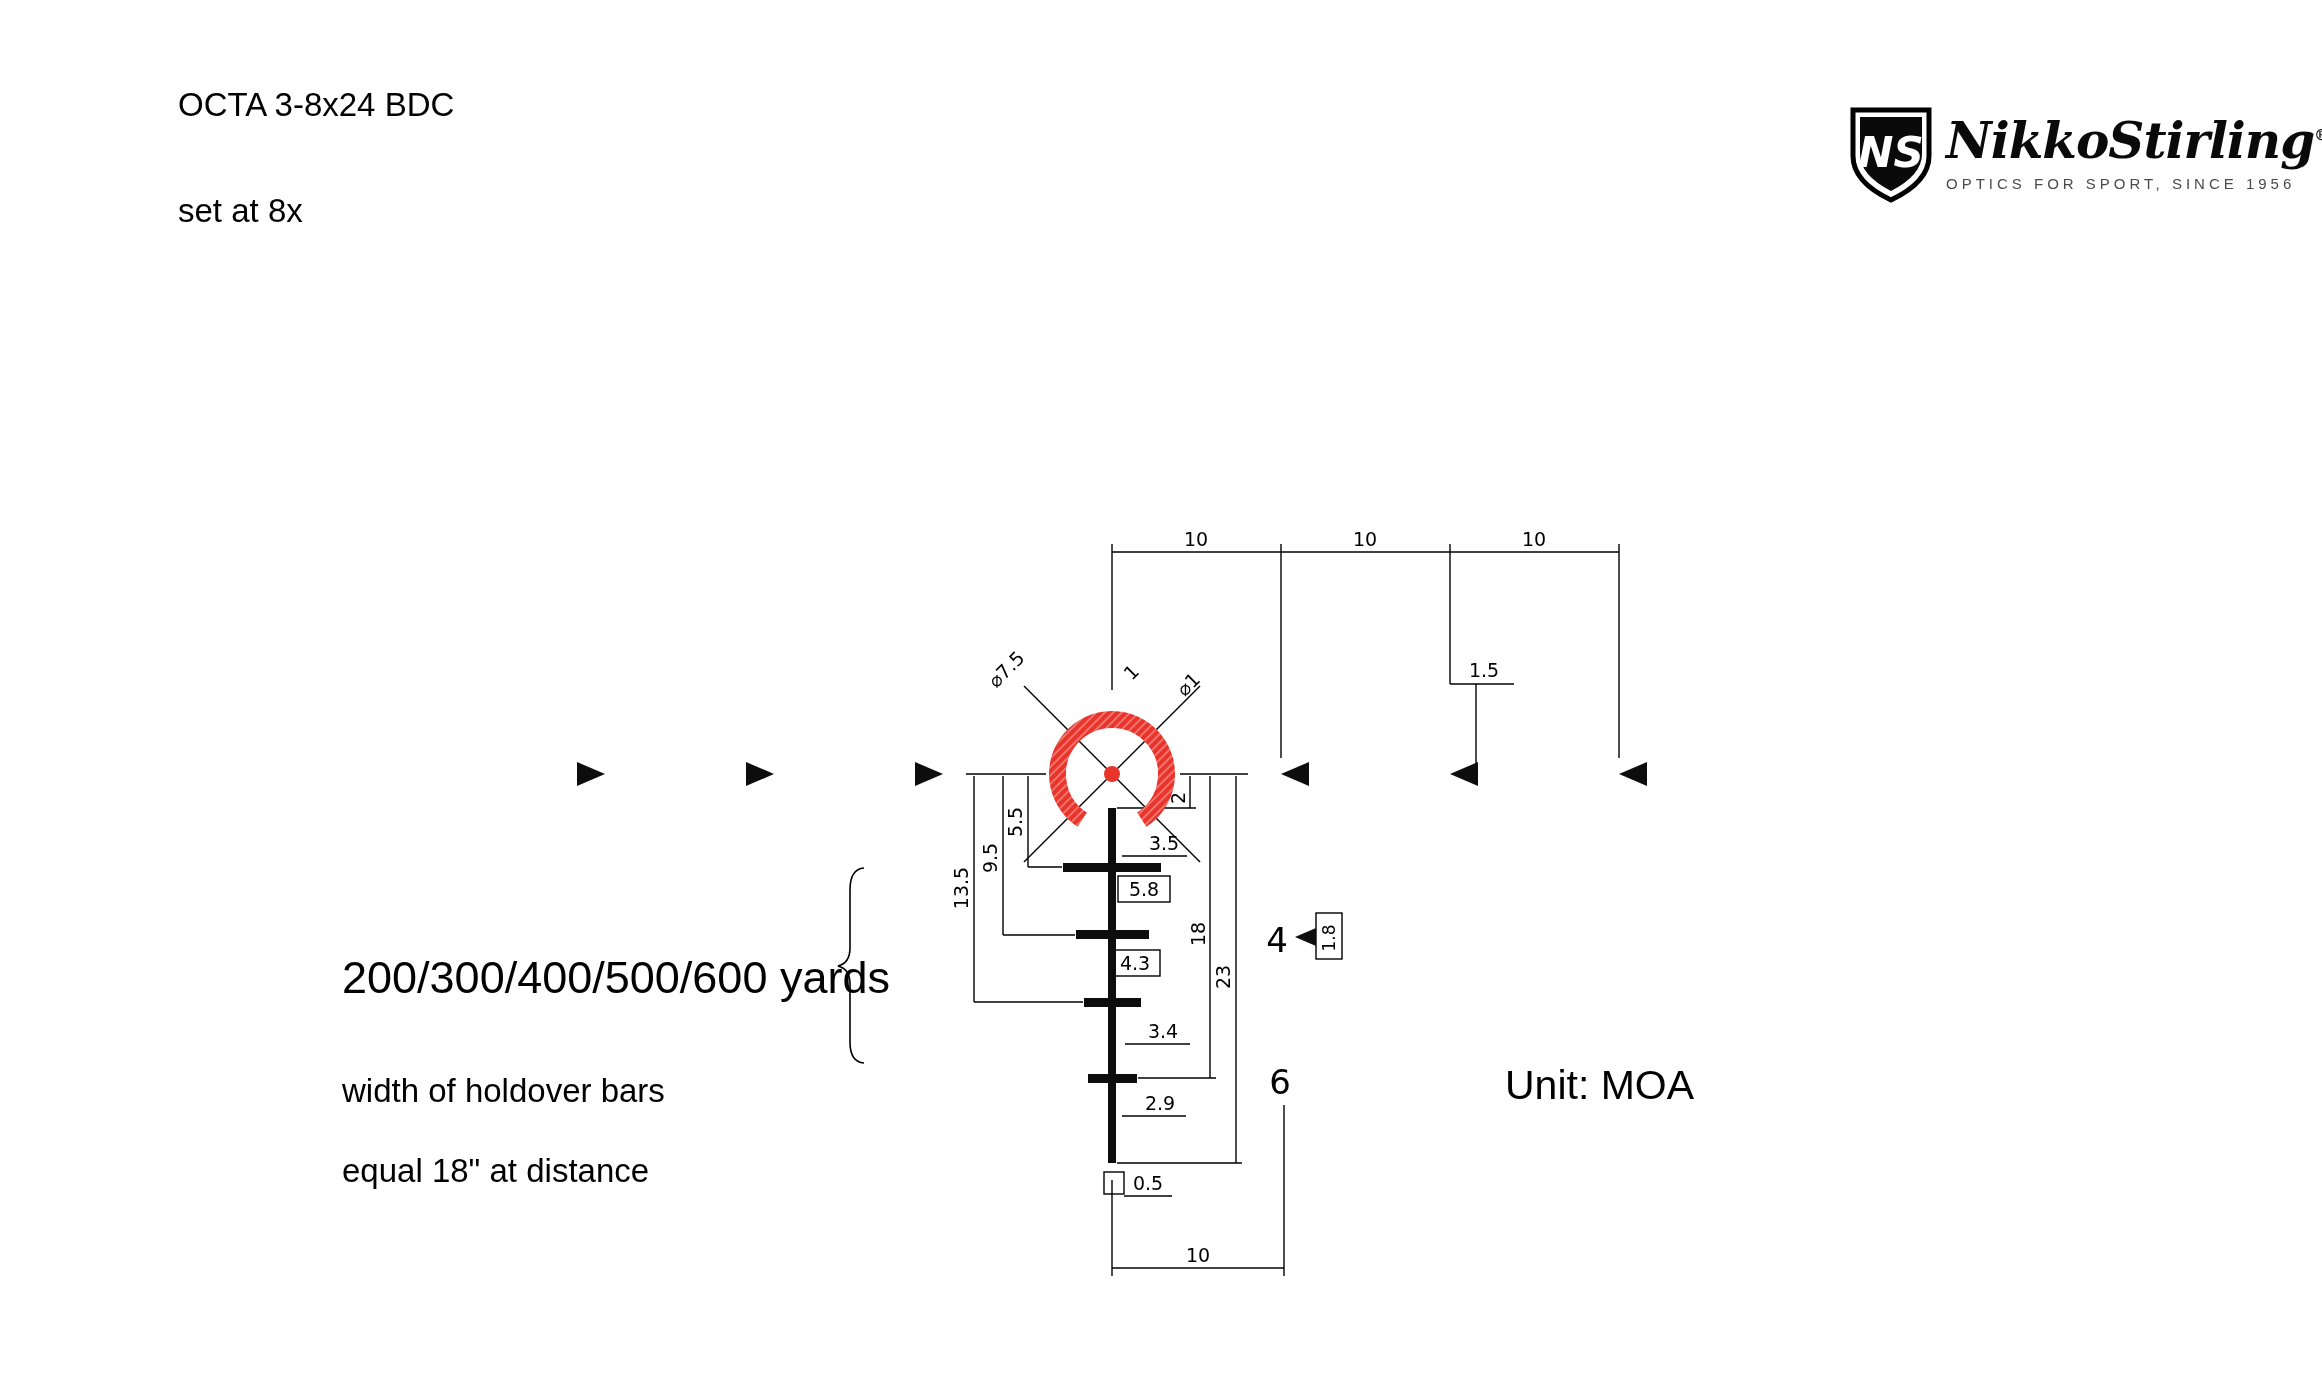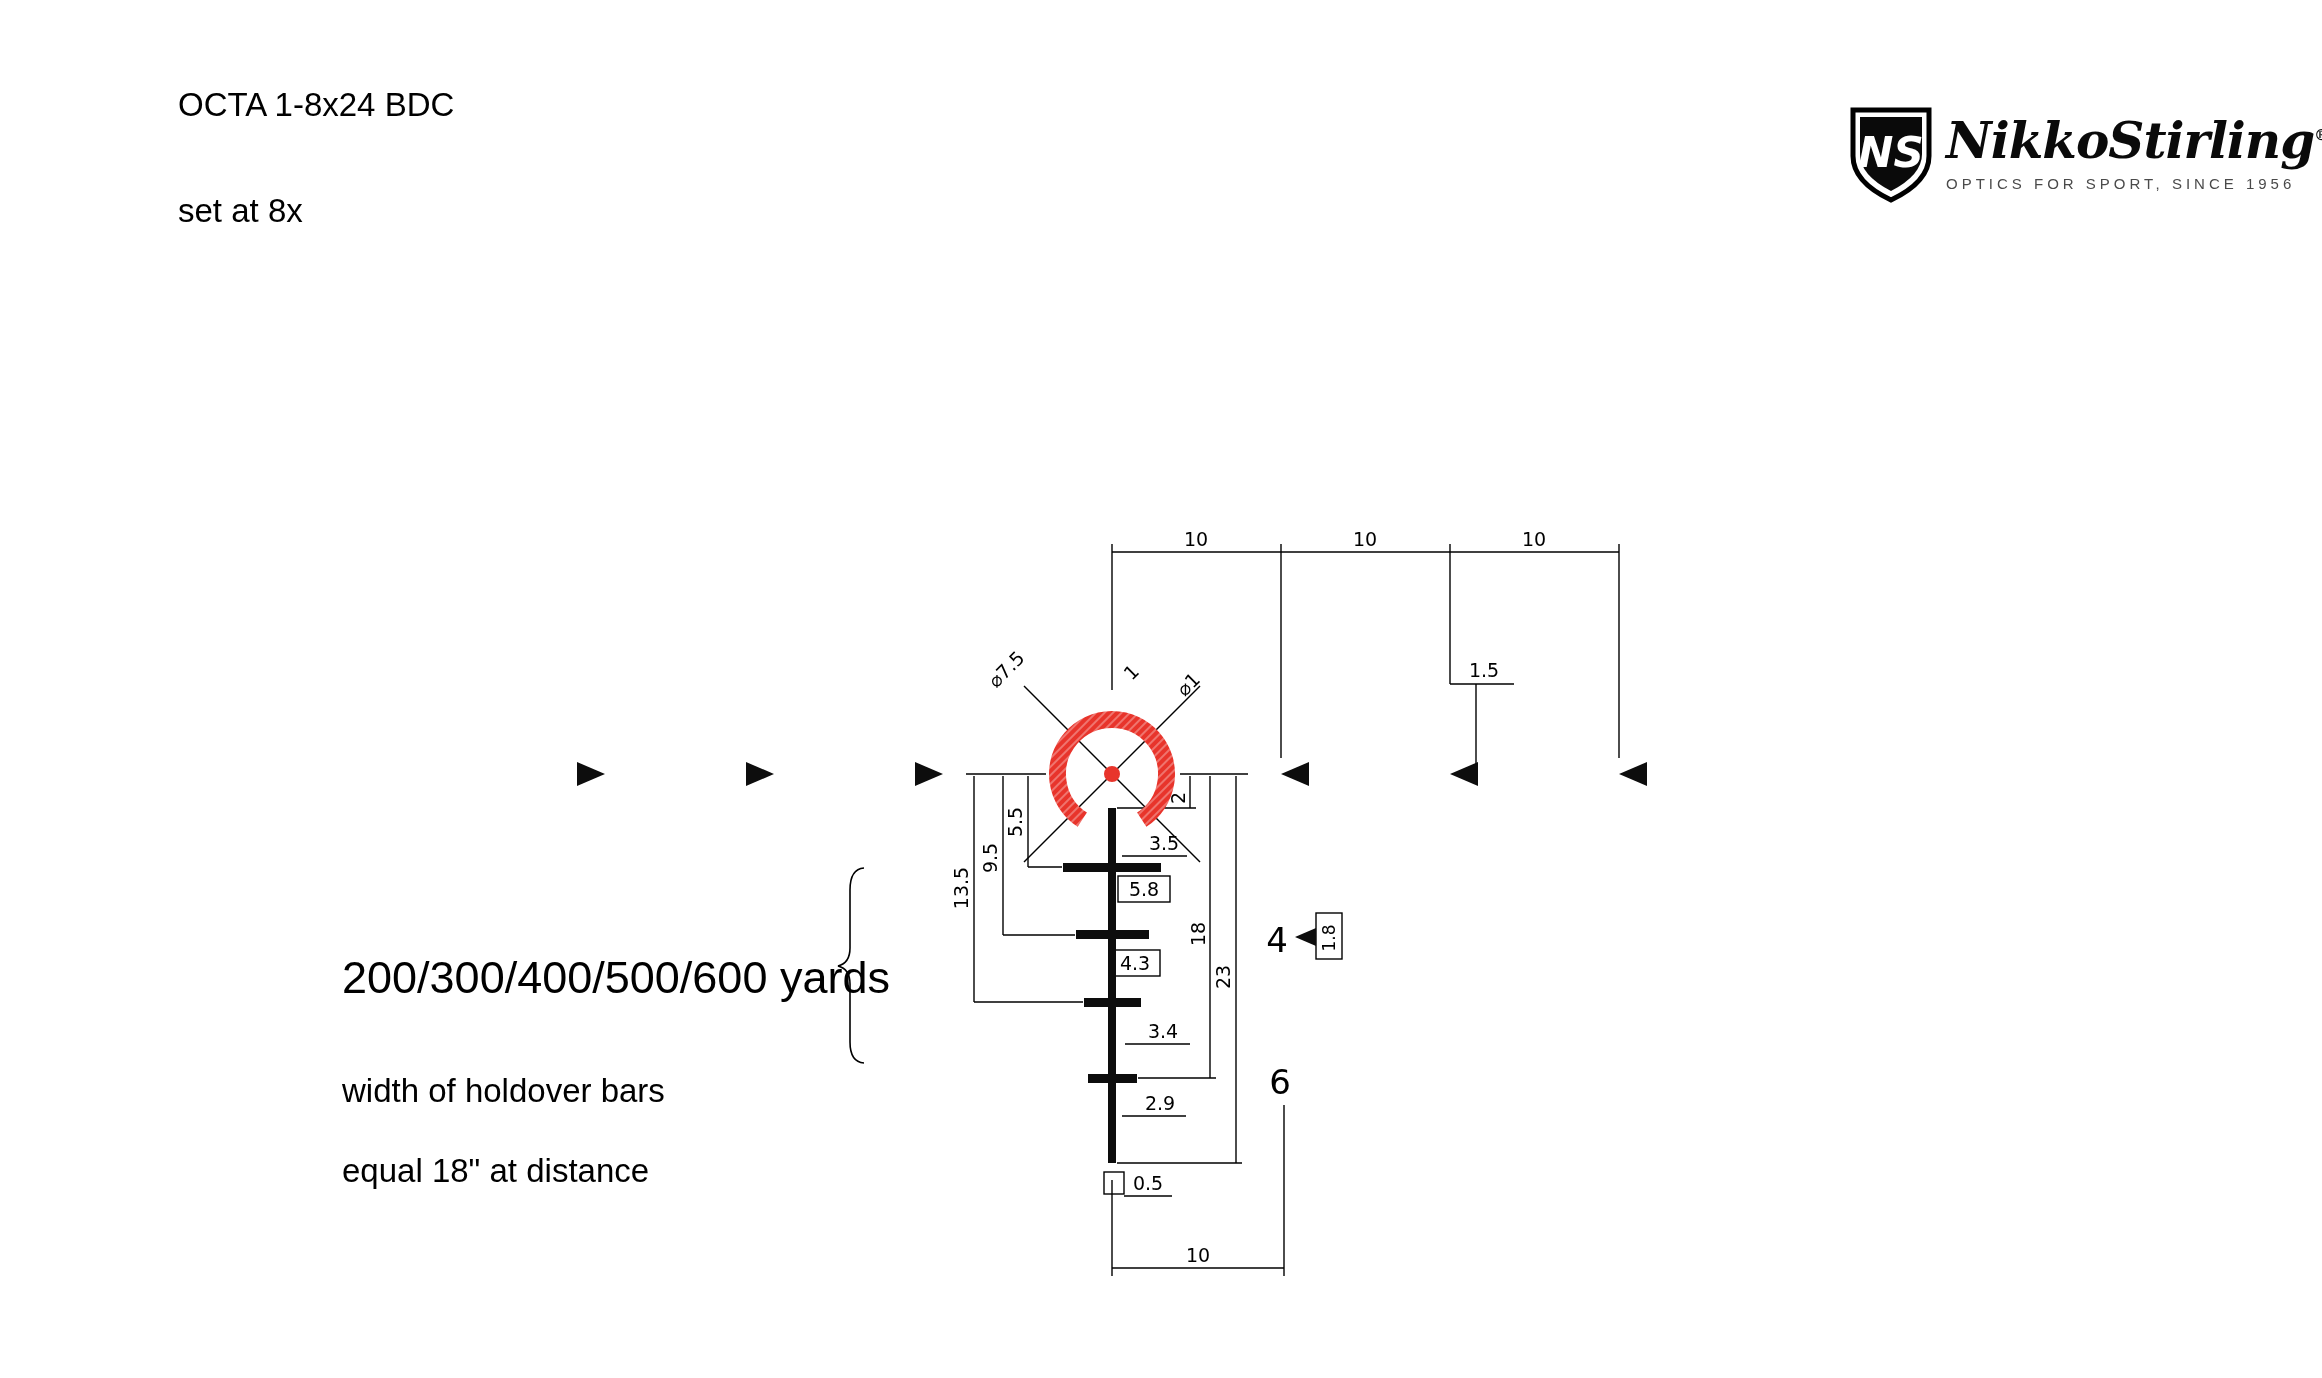--- a/index.html
+++ b/index.html
@@ -18,40 +18,41 @@
          font-size:50px;letter-spacing:-1px;color:#0a0a0a;line-height:1;}
   .reg{font-size:14px;vertical-align:super;font-style:normal;}
   .tagline{font-size:15px;letter-spacing:4px;color:#4a4a4a;margin-top:9px;
            font-family:"Liberation Sans",sans-serif;}
   svg.diagram{position:absolute;left:0;top:0;}
   svg text{font-family:"DejaVu Sans",sans-serif;}
 </style>
 </head>
 <body>
 
-<div class="abs title">OCTA 1-8x24 BDC</div>
+<div class="abs title">OCTA 3-8x24 BDC</div>
 <div class="abs subtitle">set at 8x</div>
 
 <div class="abs logo">
   <svg width="82" height="100" viewBox="0 0 82 100">
     <path d="M3 6 H79 V52 Q79 78 41 96 Q3 78 3 52 Z" fill="#ffffff" stroke="#000" stroke-width="5"></path>
     <path d="M10 13 H72 V50 Q72 71 41 87 Q10 71 10 50 Z" fill="#0a0a0a"></path>
     <text x="41" y="63" font-size="42" font-weight="bold" font-style="italic" font-family="DejaVu Serif, serif" fill="#ffffff" text-anchor="middle">NS</text>
   </svg>
   <div class="logo-text">
     <div class="brand"><span>NikkoStirling</span><span class="reg">®</span></div>
     <div class="tagline">OPTICS FOR SPORT, SINCE 1956</div>
   </div>
 </div>
 
 <div class="abs yards">200/300/400/500/600 yards</div>
 <div class="abs note1">width of holdover bars</div>
 <div class="abs note2">equal 18" at distance</div>
 
 <div class="abs unitblock">
+  <div>Unit: MOA</div>
 </div>
 
 <svg class="diagram" width="2322" height="1378" viewBox="0 0 2322 1378">
   <defs>
     <pattern id="redhatch" patternUnits="userSpaceOnUse" width="6" height="6" patternTransform="rotate(45)">
       <rect width="6" height="6" fill="#e8342b"></rect>
       <line x1="1" y1="0" x2="1" y2="6" stroke="#ffffff" stroke-width="1.4" opacity="0.45"></line>
     </pattern>
   </defs>
 

